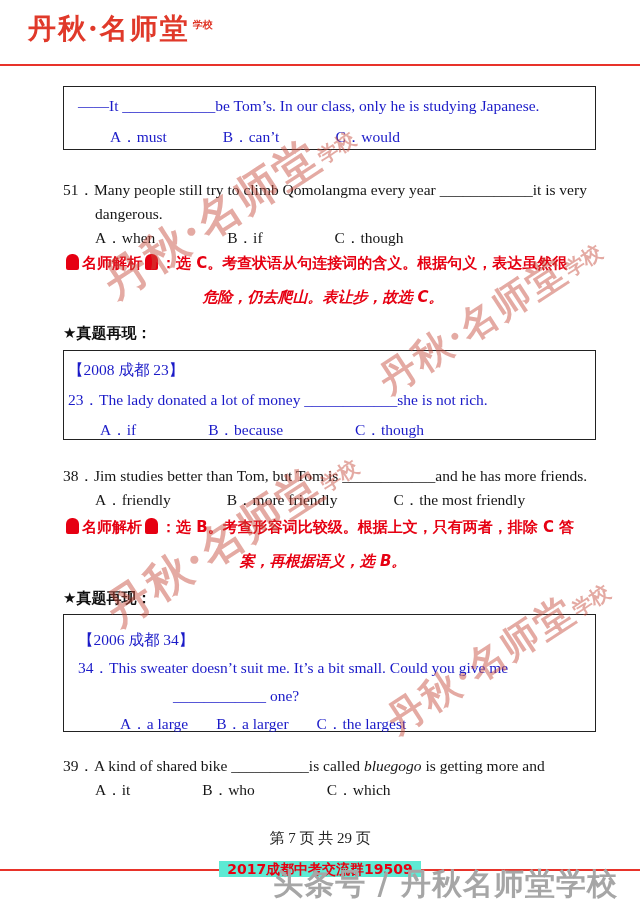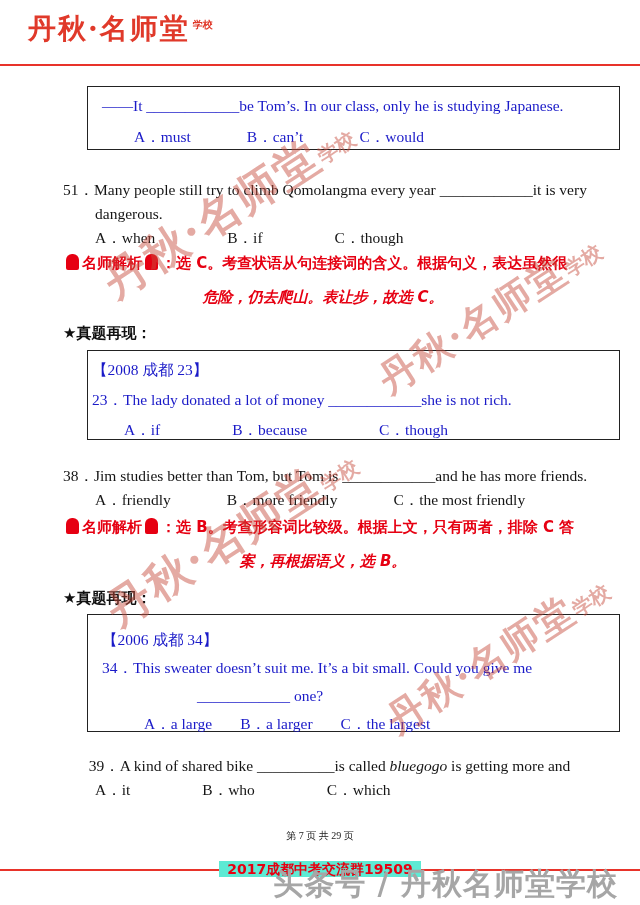--- a/index.html
+++ b/index.html
@@ -23,32 +23,32 @@
   .en { font-size:15.5px; line-height:24px; }
   .blue { color:#1a1ac8; }
   .opts { display:flex; }
   .opts span { margin-right:56px; white-space:nowrap; }
   .opts-wide span { margin-right:72px; }
   .opts-tight span { margin-right:28px; }
   .indent { padding-left:32px; }
   
   .qbox {
     position:absolute; left:63px; width:533px;
-    border:1px solid #222; background:transparent; z-index:1;margin-left:24px;
+    border:1px solid #222; background:transparent; z-index:1;
   }
   .box-top  { top:86px;  height:64px;  padding:8px 12px 0 14px; }
   .box-2008 { top:350px; height:90px;  padding:8px 14px 0 4px; }
   .box-2006 { top:614px; height:118px; padding:14px 14px 0 14px; }
   .qbox .bline { line-height:22px; margin-bottom:8px; }
   .box-2006 .bline { margin-bottom:6px; }
   
   .qblock { position:absolute; left:63px; width:533px; z-index:1; }
   .q37 { top:178px; }
   .q38 { top:464px; }
-  .q39 { top:754px;text-align:center; }
+  .q39 { top:754px; }
   .qblock .qline { line-height:24px; }
   .italic { font-style:italic; }
   
   .analysis {
     position:absolute; left:63px; width:520px; color:#e60012;
     font-weight:bold; font-size:15px; z-index:1;
     font-family:"DejaVu Sans","Liberation Sans",sans-serif;
   }
   .an37 { top:252px; }
   .an38 { top:516px; }
@@ -61,21 +61,21 @@
   
   .replay {
     position:absolute; left:63px; font-weight:bold; font-size:15px; color:#111;
     font-family:"DejaVu Sans","Liberation Sans",sans-serif; z-index:1;
   }
   .rp1 { top:324px; }
   .rp2 { top:589px; }
   
   .page-num {
     position:absolute; left:0; top:829px; width:640px; text-align:center;
-    font-size:10px; color:#222; z-index:1;
+    font-size:15px; color:#222; z-index:1;
   }
   .footer-red {
     position:absolute; left:0; top:861px; width:640px; text-align:center;
     color:#e60012; font-weight:bold; font-size:14px; z-index:3;
     font-family:"DejaVu Sans","Liberation Sans",sans-serif;
   }
   .footer-red span { background:#5eead4; padding:0 8px; }
   .footer-gray {
     position:absolute; right:22px; top:864px; font-size:30px; color:#a6a6a6;
     font-weight:bold; letter-spacing:1px; z-index:4;

